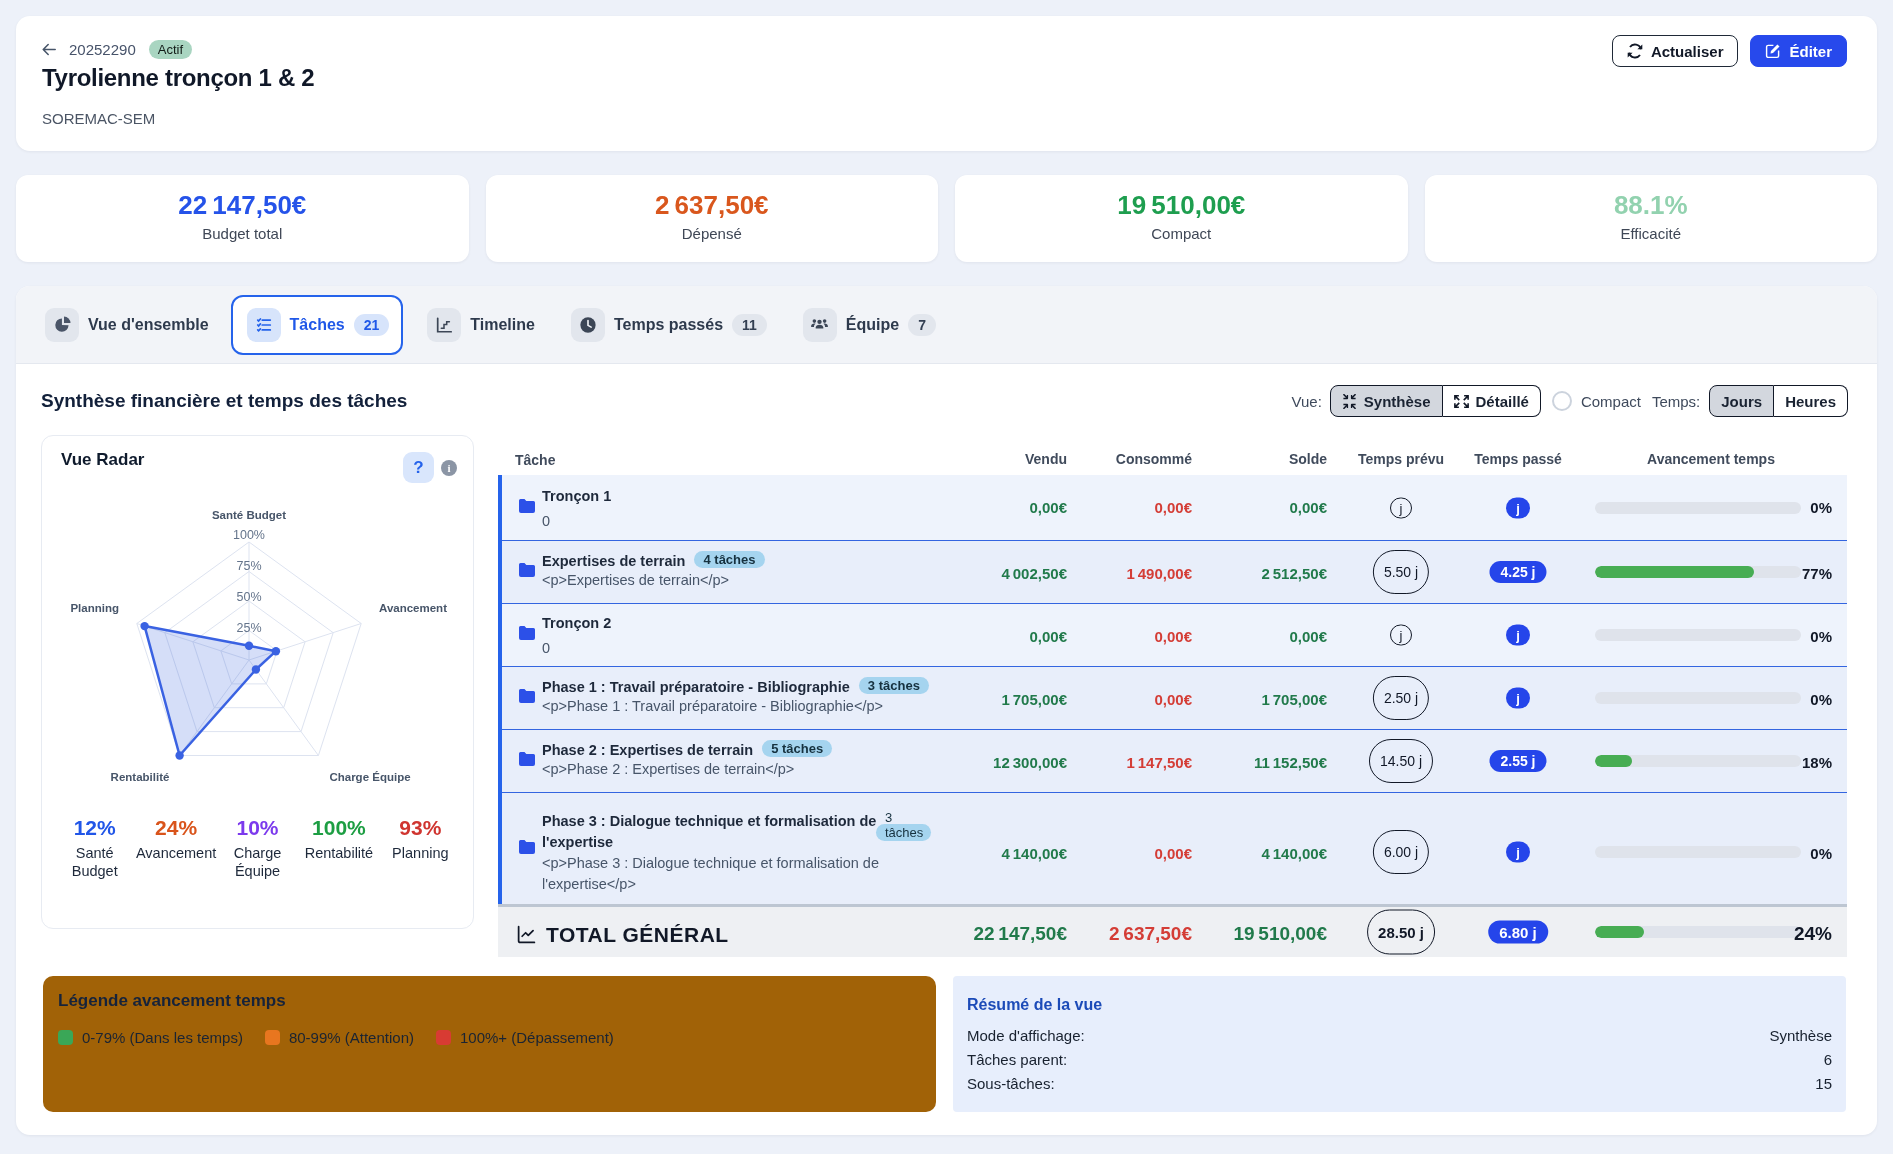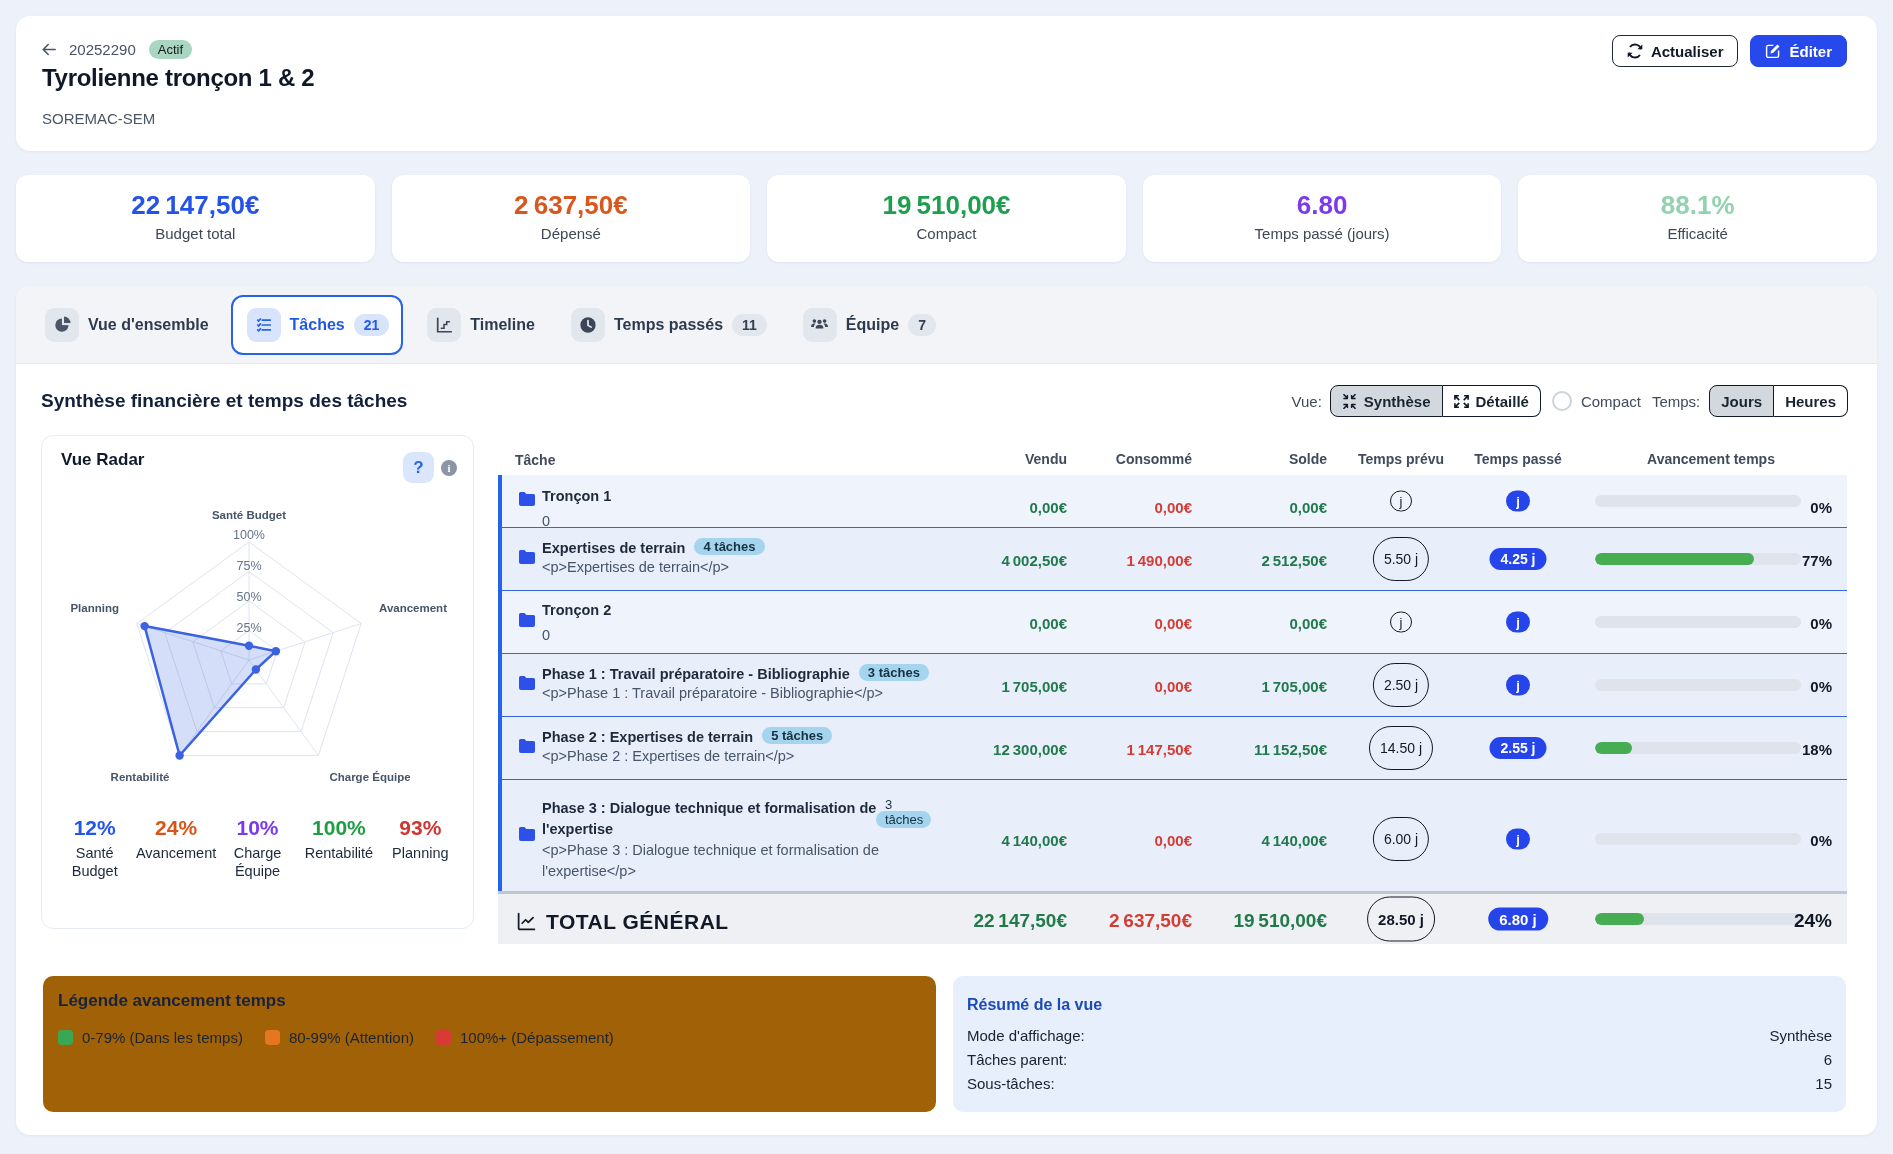--- a/index.html
+++ b/index.html
@@ -76,21 +76,21 @@
 .pct { position:absolute; font-size:15px; font-weight:bold; color:#111827; text-align:right; }
 .tbadge { display:inline-block; background:#a5d4ef; color:#16313f; font-size:13px; border-radius:999px; padding:1px 9px; margin-left:9px; vertical-align:2px; }
 .total-row { position:relative; height:53px; background:#eef0f3; border-top:3px solid #bdc6d2; }
 .total-title { position:absolute; left:48px; top:16px; font-size:21px; font-weight:bold; color:#111827; letter-spacing:0.5px; }
 
 
 .legend-card { position:absolute; left:43px; top:976px; width:893px; height:136px; background:#a16207; border-radius:10px; padding:15px 15px; }
 .legend-title { font-size:17px; font-weight:bold; color:#16233b; }
 .legend-items { display:flex; gap:22px; margin-top:18px; font-size:15px; color:#1a2433; align-items:center; }
 .sw { display:inline-block; width:15px; height:15px; border-radius:4px; margin-right:9px; vertical-align:-2px; }
-.summary-card { position:absolute; left:953px; top:976px; width:893px; height:136px; background:#e7eefc; border-radius:10px; padding:20px 14px; }
+.summary-card { position:absolute; left:953px; top:976px; width:893px; height:136px; background:#e7eefc; border-radius:4px; padding:20px 14px; }
 .summary-title { font-size:16px; font-weight:bold; color:#1c4bb8; }
 .sum-row { display:flex; justify-content:space-between; font-size:15px; color:#18212f; margin-top:7px; }
 </style>
 </head>
 <body>
 
 <div class="card header-card">
   <div class="hc-row1">
     <span class="back-arrow">
         <svg width="14" height="13" viewBox="0 0 17 14" fill="none" stroke="#475569" stroke-width="1.9" stroke-linecap="round" stroke-linejoin="round">
@@ -129,24 +129,20 @@
       <div class="stat-val" style="color:#2553e9">22 147,50€</div>
       <div class="stat-lbl">Budget total</div>
     </div>
   <div class="stat-card">
       <div class="stat-val" style="color:#d9571d">2 637,50€</div>
       <div class="stat-lbl">Dépensé</div>
     </div>
   <div class="stat-card">
       <div class="stat-val" style="color:#1e9e4f">19 510,00€</div>
       <div class="stat-lbl">Compact</div>
-    </div>
-  <div class="stat-card">
-      <div class="stat-val" style="color:#7c3aed">6.80</div>
-      <div class="stat-lbl">Temps passé (jours)</div>
     </div>
   <div class="stat-card">
       <div class="stat-val" style="color:#92d2af">88.1%</div>
       <div class="stat-lbl">Efficacité</div>
     </div>
 </div>
 
 <div class="main-card">
   <div class="tabstrip">
     <div class="tab"><span class="tab-ico">
@@ -265,21 +261,21 @@
     <span class="cell" style="left:17px;top:8px;">Tâche</span>
     <span class="cell" style="left:369px;width:200px;top:7px;text-align:right;">Vendu</span>
     <span class="cell" style="left:494px;width:200px;top:7px;text-align:right;">Consommé</span>
     <span class="cell" style="left:629px;width:200px;top:7px;text-align:right;">Solde</span>
     <span class="cell" style="left:823px;width:160px;top:7px;text-align:center;">Temps prévu</span>
     <span class="cell" style="left:940px;width:160px;top:7px;text-align:center;">Temps passé</span>
     <span class="cell" style="left:1113px;width:200px;top:7px;text-align:center;">Avancement temps</span>
   </div>
   <div class="tbody" style="position:relative;border-left:4px solid #2563eb;">
 
-    <div class="trow" style="height:53px;">
+    <div class="trow" style="height:66px;">
       <span class="tfolder" style="top:50%;transform:translateY(-50%);"><svg width="16" height="14" viewBox="0 0 16 14">
             <path d="M1.5 0h4l1.8 2h7.2a1.5 1.5 0 0 1 1.5 1.5V12a2 2 0 0 1-2 2H2a2 2 0 0 1-2-2V1.5A1.5 1.5 0 0 1 1.5 0z" fill="#2c50e8"></path>
           </svg></span>
       <span class="ttitle" style="top:13px;">Tronçon 1</span>
       <span class="tsub" style="top:38px;">0</span>
       <span class="num green" style="left:365px;width:200px;top:24px;">0,00€</span>
       <span class="num red" style="left:490px;width:200px;top:24px;">0,00€</span>
       <span class="num green" style="left:625px;width:200px;top:24px;">0,00€</span>
       <span class="circ-out" style="left:899px;top:50%;transform:translate(-50%,-50%);">j</span>
       <span class="circ-blue" style="left:1016px;top:50%;transform:translate(-50%,-50%);">j</span>

